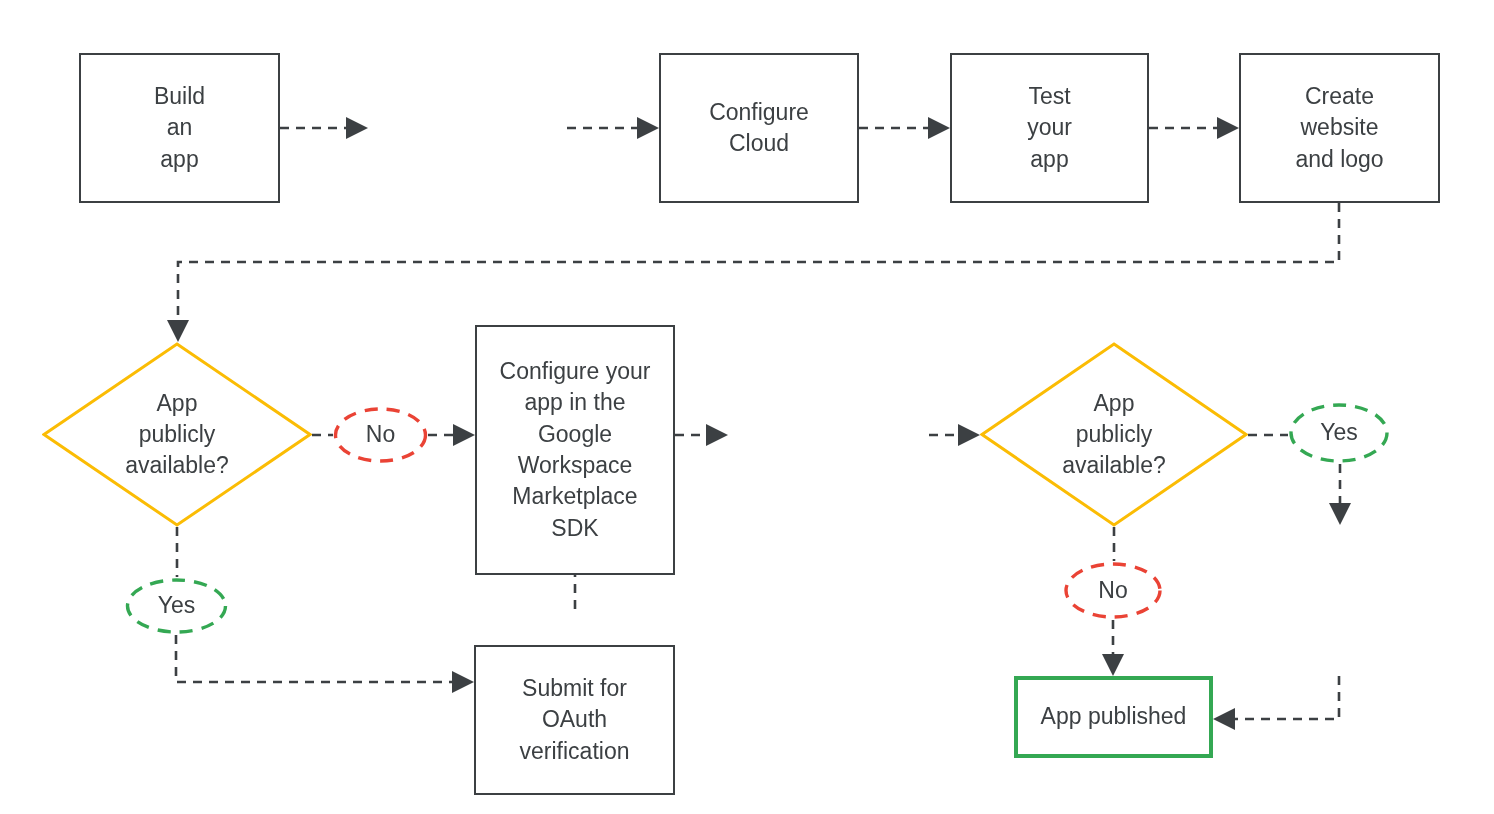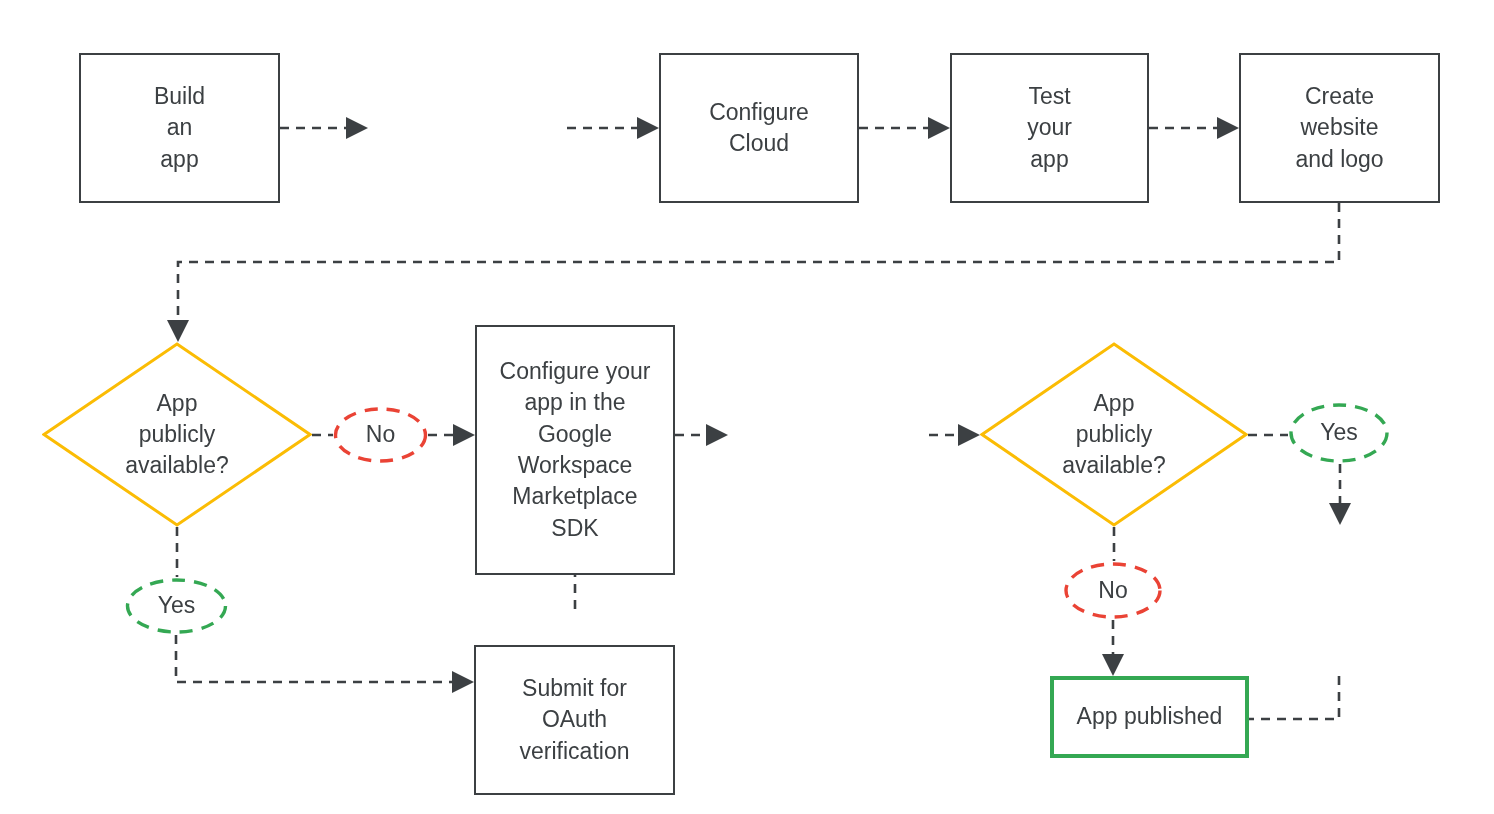--- a/index.html
+++ b/index.html
@@ -49,21 +49,20 @@
     font-size: 23px;
     line-height: 1.36;
     white-space: pre-line;
   }
   .box {
     border: 2.5px solid var(--line);
     background: var(--background);
   }
   .box.terminal {
     border: 4px solid var(--published-green);
-    margin-left: 36px;
   }
   .shape-node { border: none; }
   .shape-node > svg {
     position: absolute;
     left: 0; top: 0;
     width: 100%; height: 100%;
   }
   .shape-node > .label {
     position: relative;
     z-index: 1;

